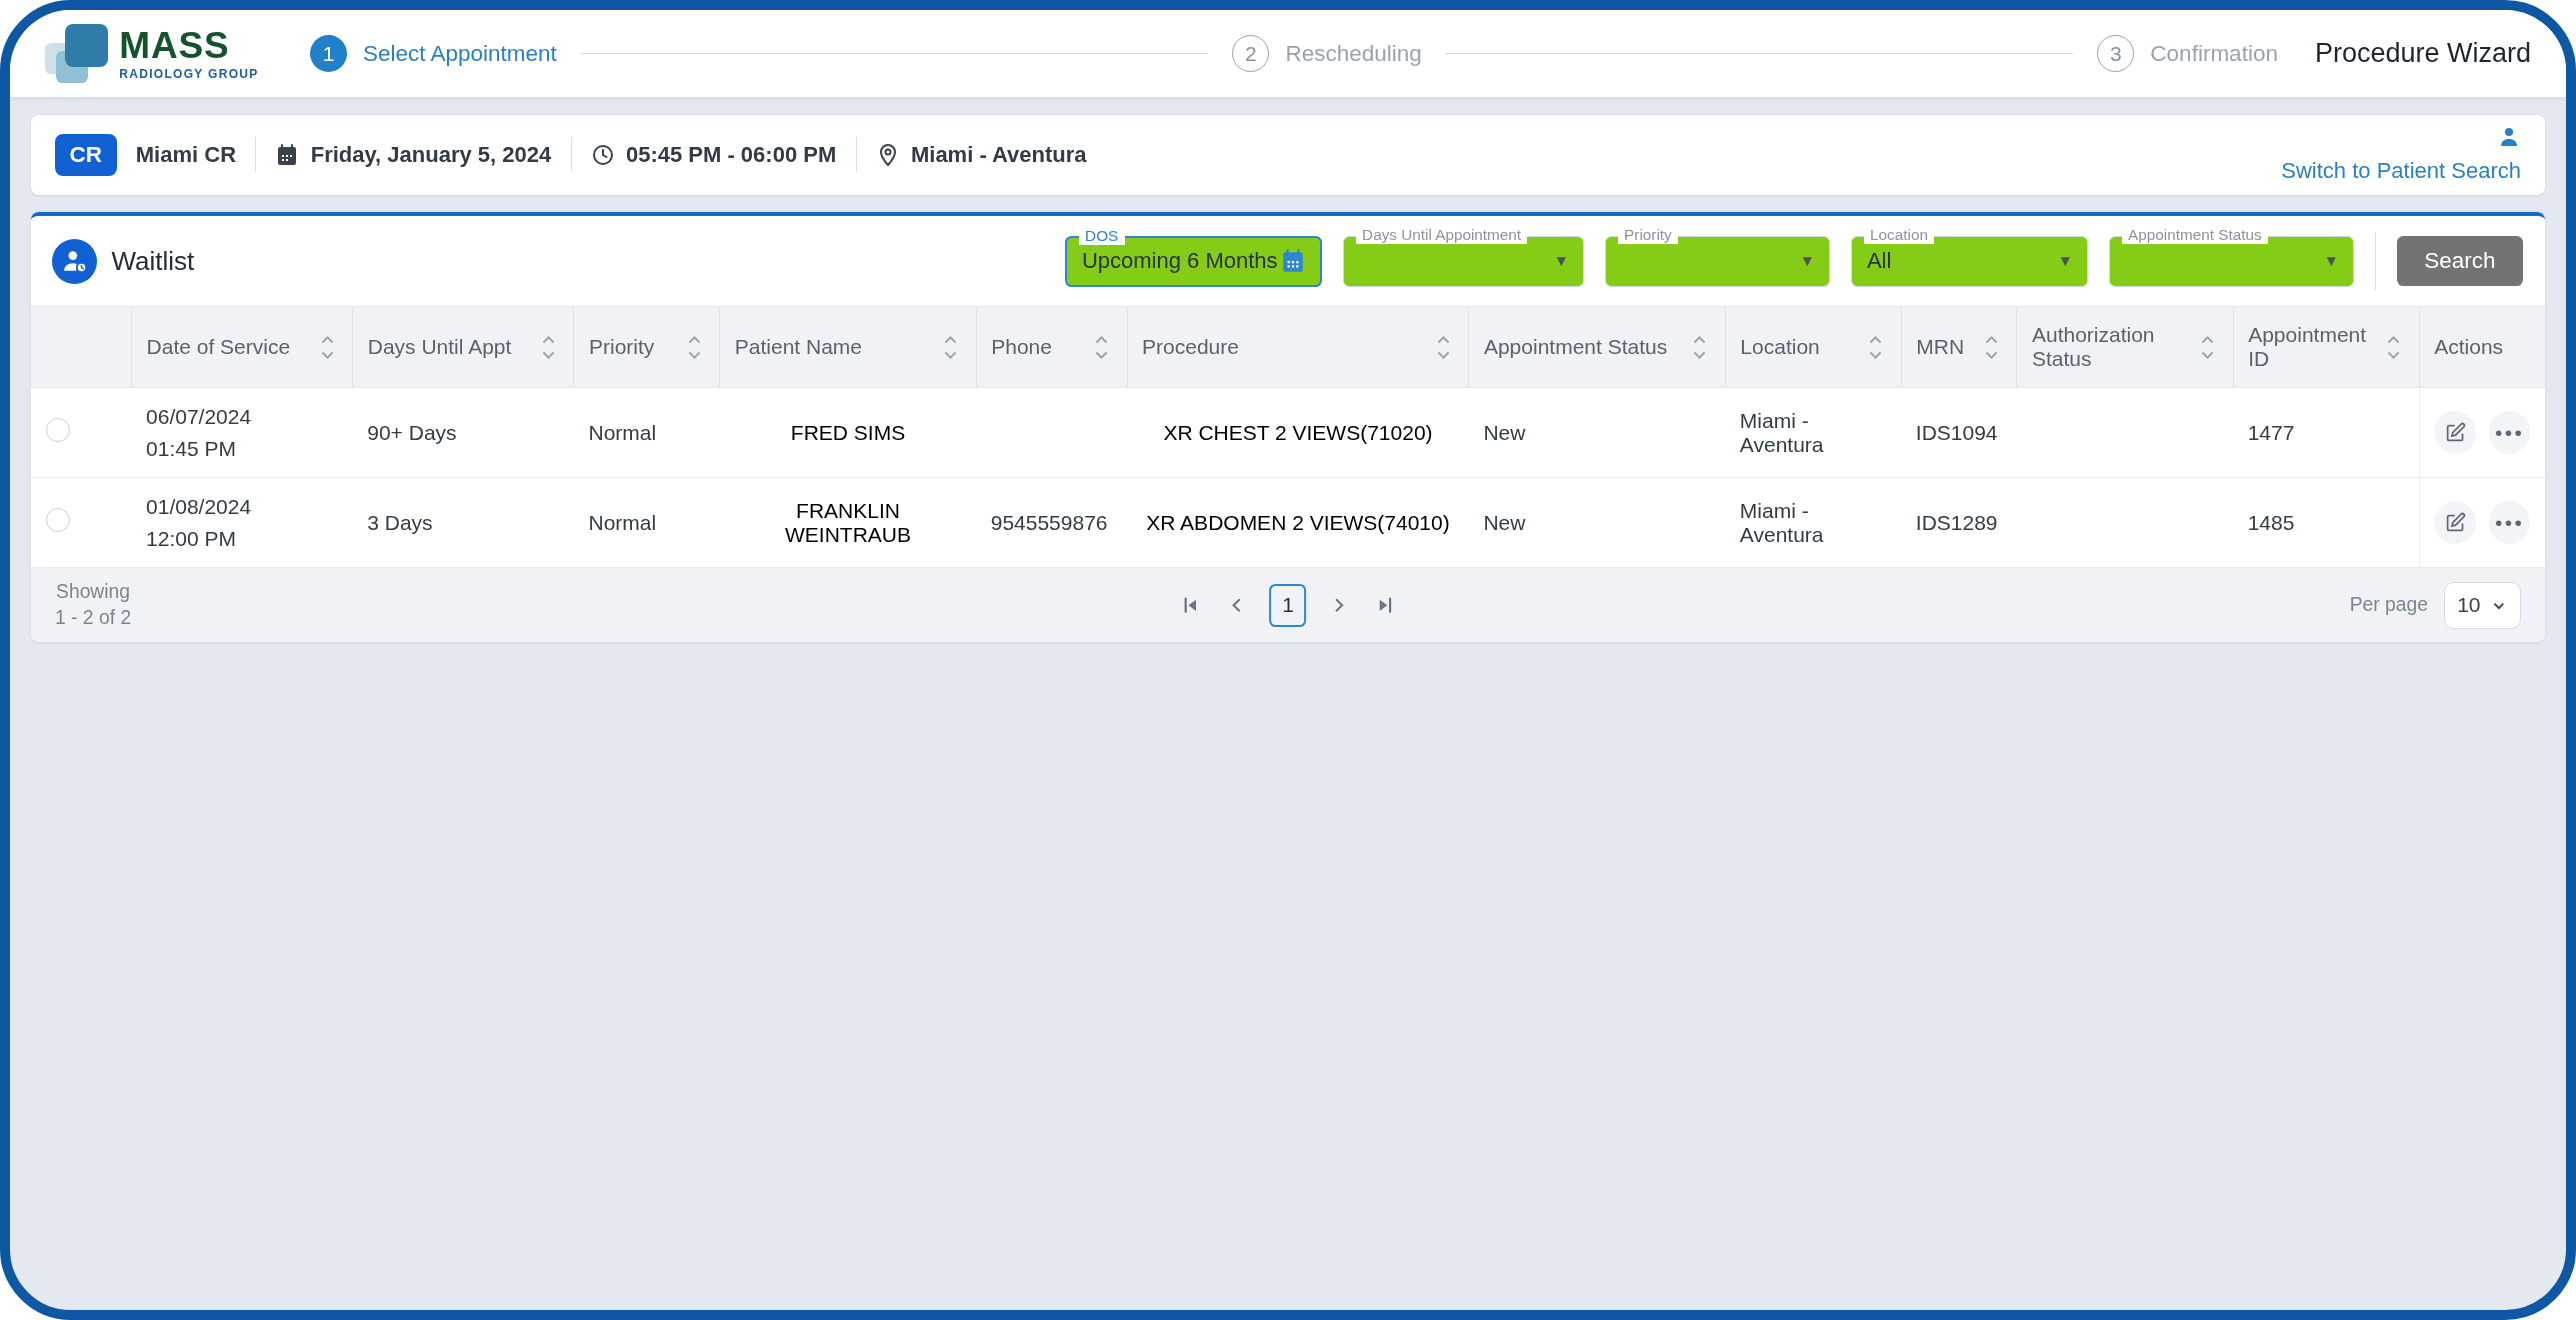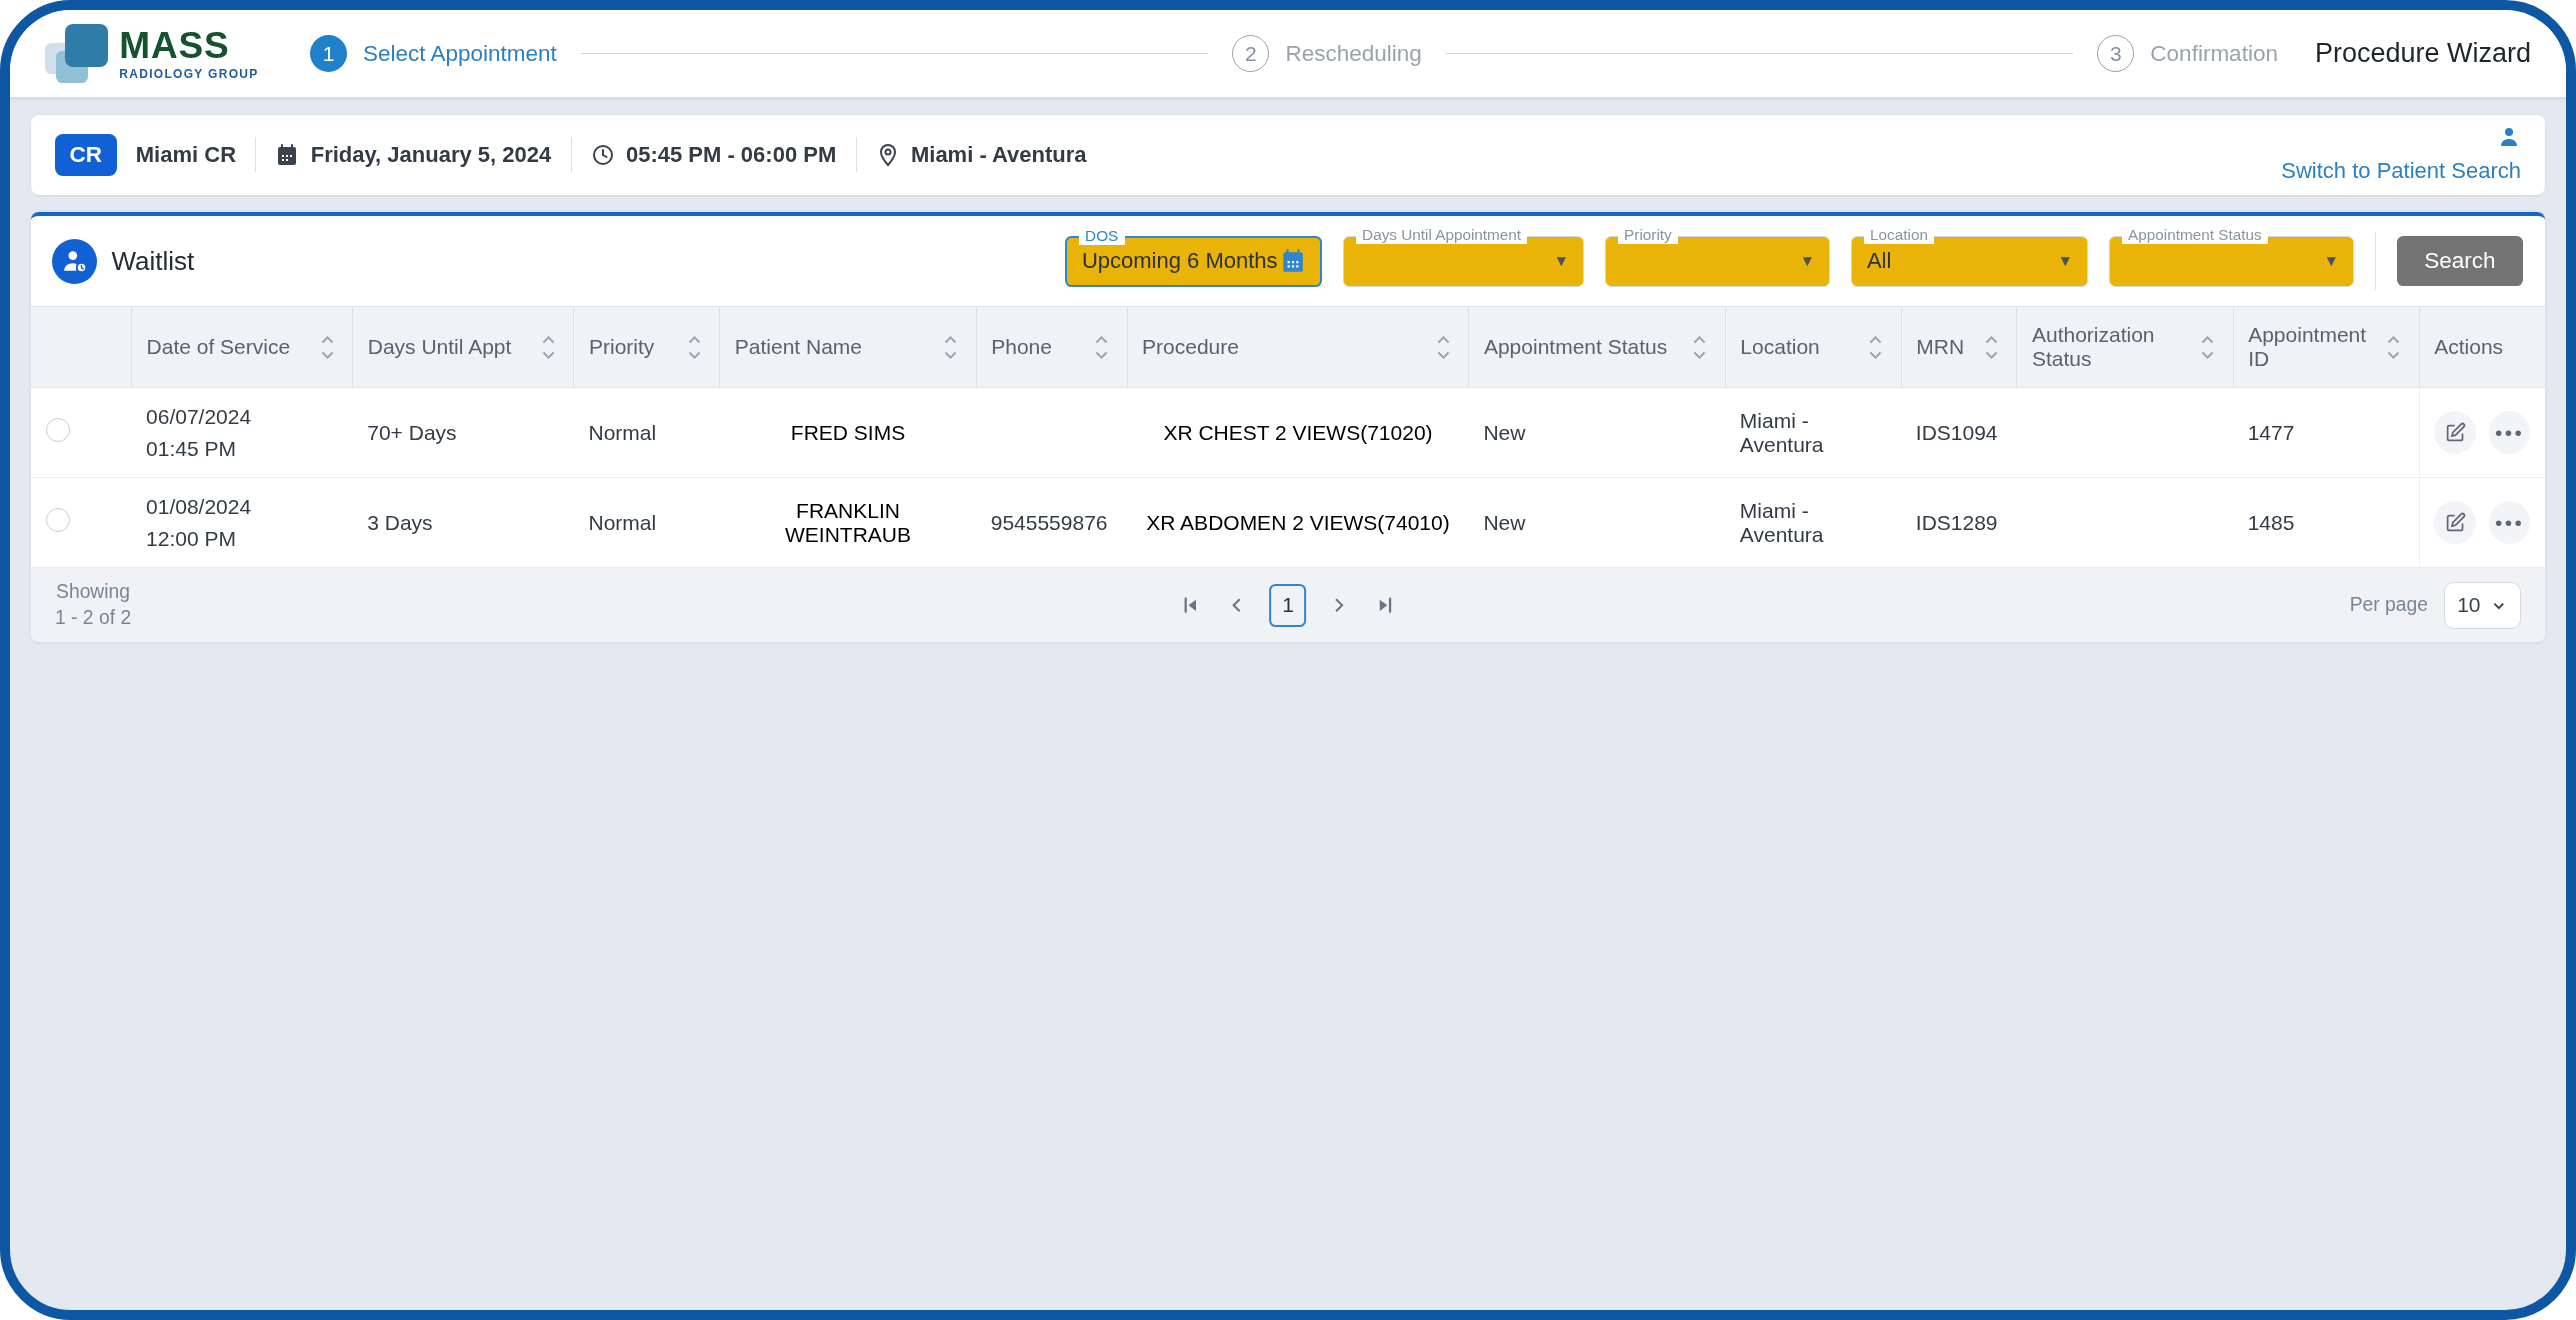--- a/index.html
+++ b/index.html
@@ -49,21 +49,21 @@
   
   .panel{ background:#fff; border-radius:8px; border-top:4px solid #1668c8; margin-top:17.7px;
           box-shadow:0 0.8px 3.2px rgba(20,40,80,.10); overflow:hidden; }
   .panel-head{ display:flex; align-items:center; padding:16px 22.5px 16px 21px; }
   .wl-title{ display:flex; align-items:center; gap:14.5px; }
   .wl-icon{ width:45px; height:45px; border-radius:50%; background:#1161d4; display:flex; align-items:center; justify-content:center; }
   .wl-icon svg{ width:26px; height:26px; color:#fff; }
   .wl-text{ font-size:26px; color:#242c36; }
 
   .filters{ margin-left:auto; display:flex; align-items:center; gap:21px; }
-  .field{ position:relative; height:51px; border:1.6px solid #d3d7de; border-radius:6.4px; background:#eab308;
+  .field{ position:relative; height:51px; border:1.6px solid #d3d7de; border-radius:6.4px; background:#84cc16;
           display:flex; align-items:center; padding:0 14.5px; }
   .field .flabel{ position:absolute; top:-10.4px; left:11.3px; background:#fff; padding:0 6.4px; font-size:15.3px; color:#8b939e; white-space:nowrap; }
   .field .fvalue{ font-size:22px; color:#2a323c; white-space:nowrap; }
   .field.dos{ border:2.4px solid #2e86d0; width:257px; justify-content:space-between; }
   .field.dos .flabel{ color:#2e86d0; }
   .field .caret{ margin-left:auto; font-size:15.3px; color:#4a525c; }
   .cal-blue{ width:26px; height:26px; color:#2e86d0; }
   .f-dua{ width:241px; } .f-pri{ width:225px; } .f-loc{ width:237px; } .f-aps{ width:245px; }
   .filter-div{ width:0.8px; height:58px; background:#dbdfe5; }
   .search-btn{ background:#737373; color:#fff; border:none; font-size:22.5px; font-family:inherit;
@@ -349,21 +349,21 @@
             <th class="c12"><span>Actions</span></th>
           </tr>
         </thead>
         <tbody>
           <tr>
             <td><span class="radio"></span></td>
             <td class="two-line">
               <div>06/07/2024</div>
               <div>01:45 PM</div>
             </td>
-            <td>70+ Days</td>
+            <td>90+ Days</td>
             <td>Normal</td>
             <td class="link">FRED SIMS</td>
             <td></td>
             <td class="link">XR CHEST 2 VIEWS(71020)</td>
             <td>New</td>
             <td>Miami - Aventura</td>
             <td>IDS1094</td>
             <td></td>
             <td>1477</td>
             <td class="actions">

